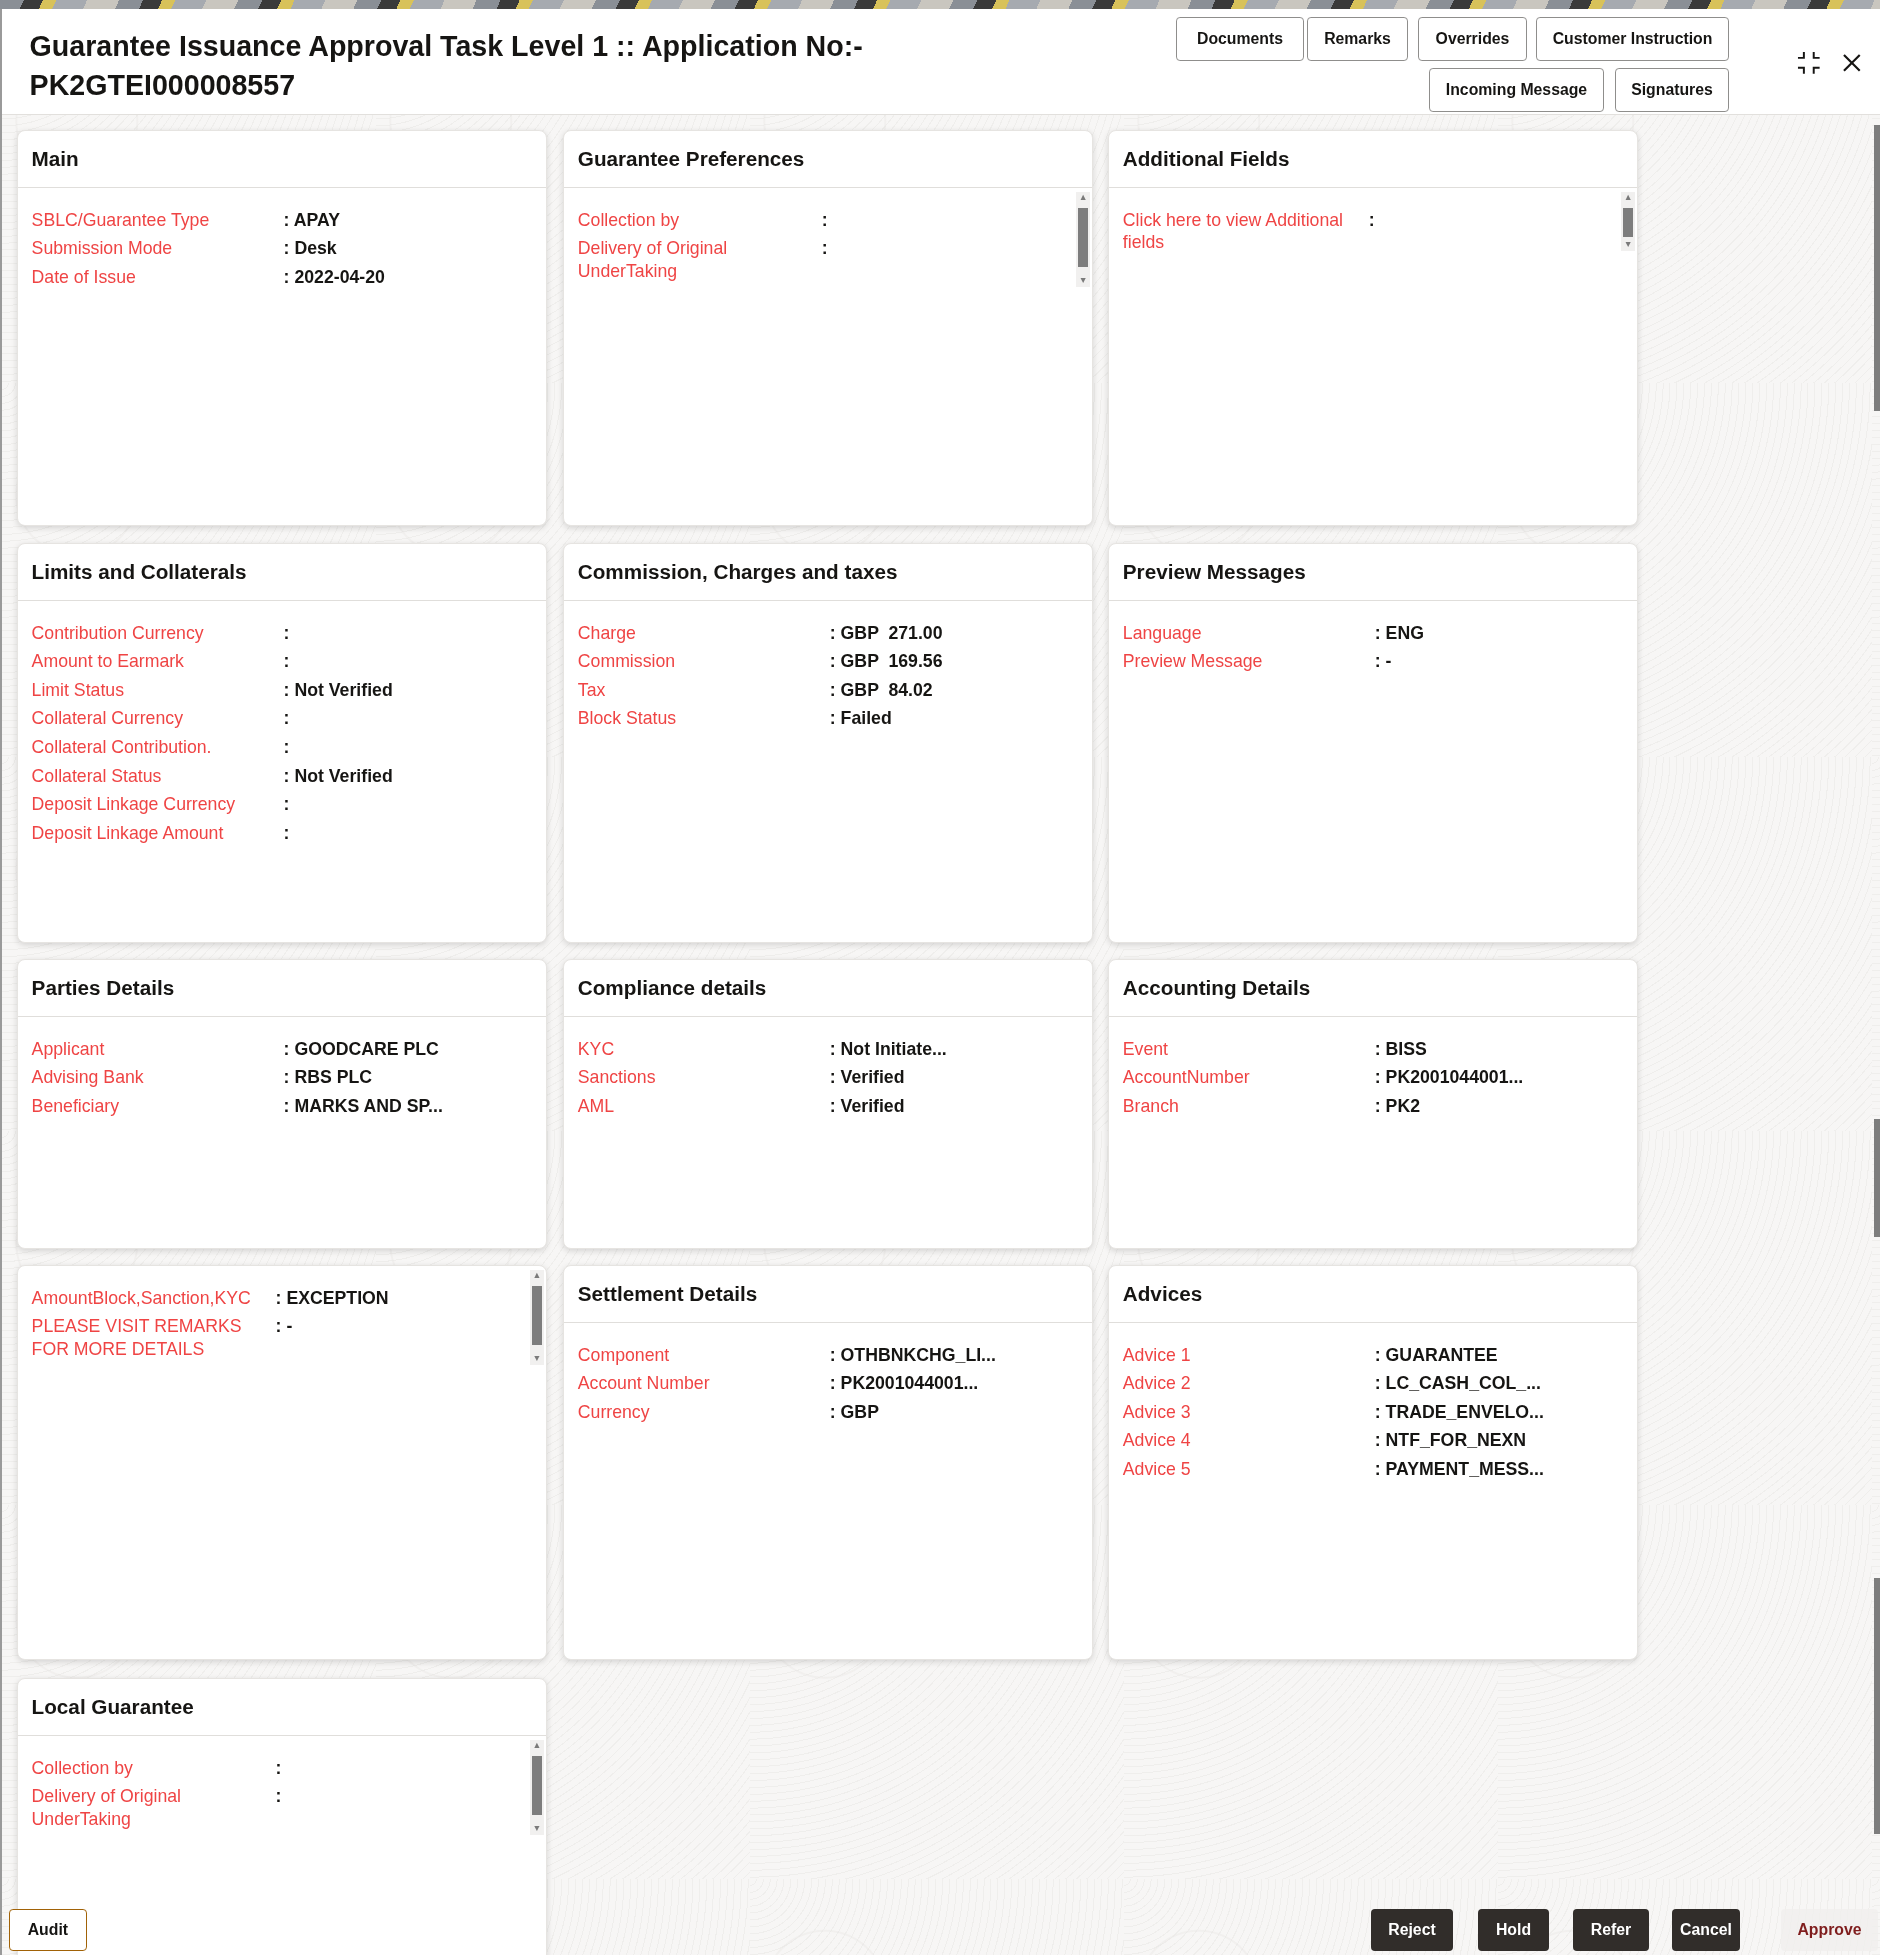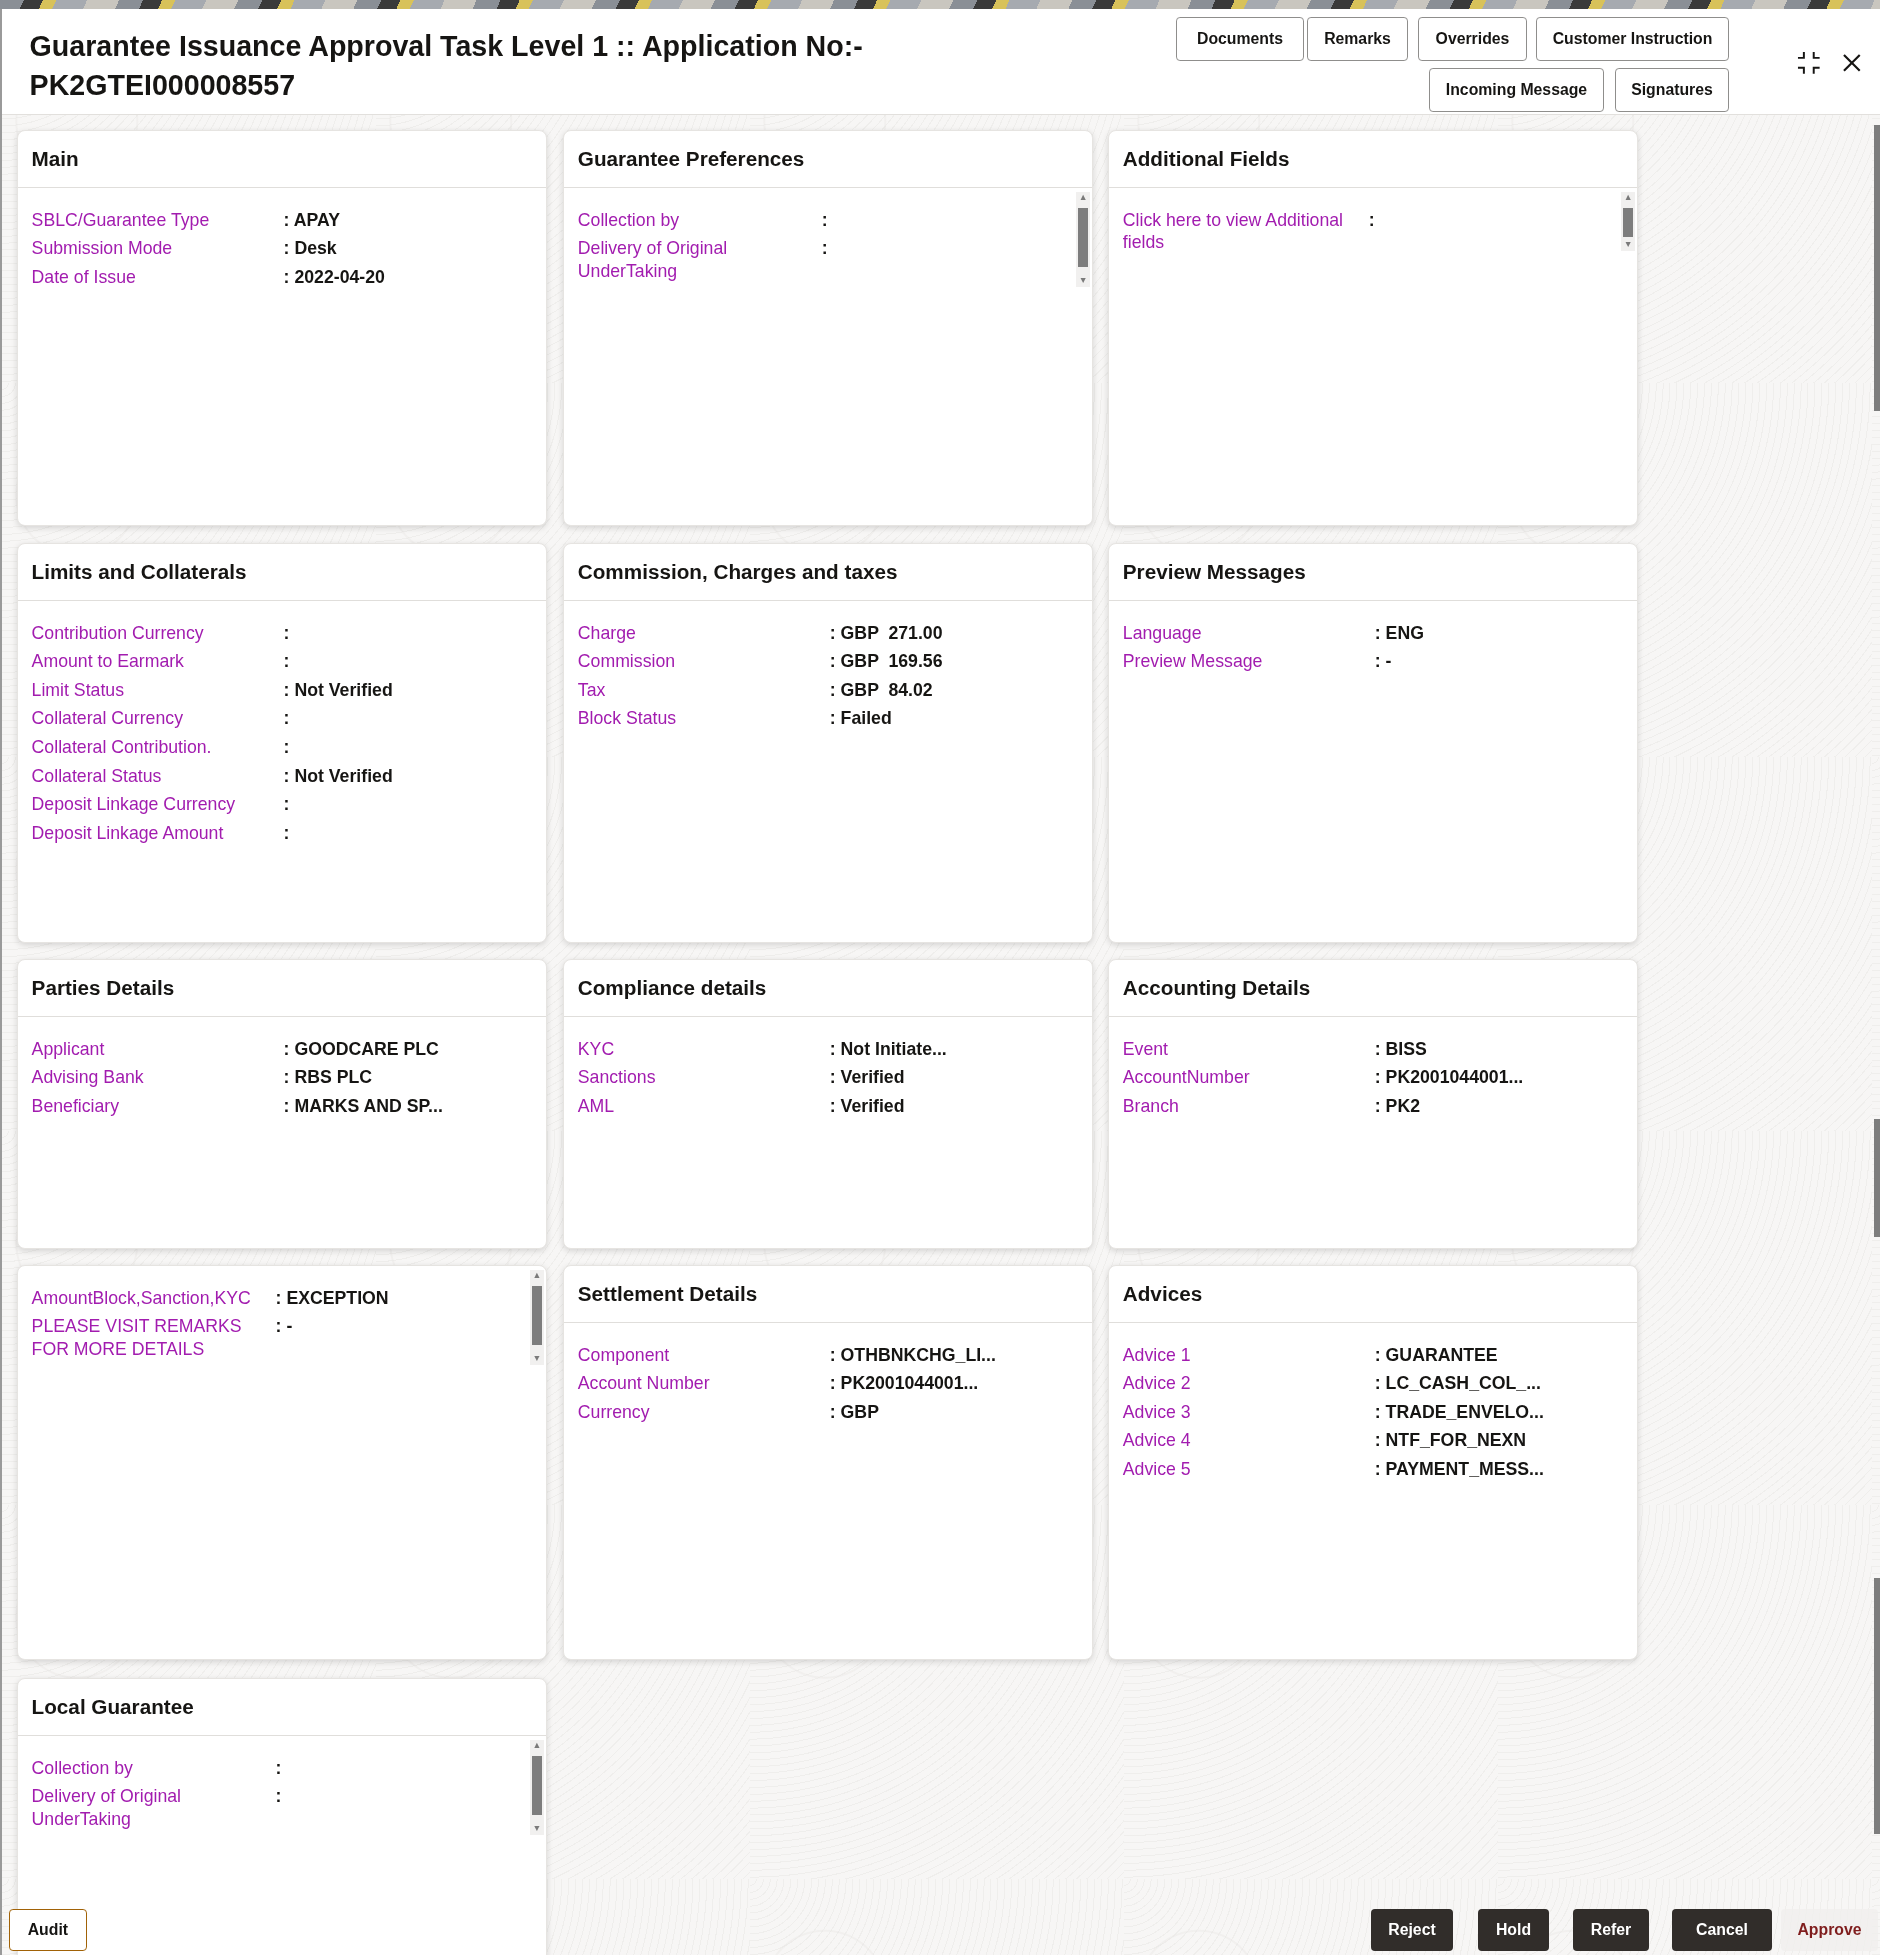--- a/index.html
+++ b/index.html
@@ -42,21 +42,21 @@
     position: absolute; background: #fff; border-radius: 7.9px;
     box-shadow: 0 2px 5.9px rgba(0,0,0,0.14);
     border: 1px solid #e6e4e1; overflow: hidden;
   }
   .card-head {
     height: 57px; border-bottom: 1px solid #e0dedb; padding-left: 13.8px;
     display: flex; align-items: center; font-size: 20.7px; font-weight: bold; color: #161513;
   }
   .card-body { position: relative; padding: 17.7px 13.8px 0 13.8px; }
   .row { display: flex; font-size: 17.7px; line-height: 28.6px; }
-  .lbl { width: 252px; color: #a21caf; }
+  .lbl { width: 252px; color: #ef4444; }
   .val { font-weight: bold; color: #161513; white-space: nowrap; }
   .row.wrap .lbl { line-height: 22.7px; padding-top: 3px; }
   .mini-scroll {
     position: absolute; right: 2px; top: 3.9px; width: 13.8px; height: 95px; background: #f1f0ef;
   }
   .mini-scroll .arr { position:absolute; left:0; width:13.8px; height:11.8px; font-size:8.9px; color:#7a7a7a; text-align:center; line-height:11.8px; }
   .mini-scroll .thumb { position:absolute; left:2px; top:15.8px; width:9.9px; height:59px; background:#7d7d7d; }
   .page-scroll { position:absolute; right:0; top:108px; width:7.9px; height:1842px; }
   .page-scroll .thumb { position:absolute; left:1px; width:5.9px; background:#7d7d7d; }
   .footer-btn {
@@ -364,15 +364,15 @@
     <div class="thumb" style="top:7.9px; height:286px;"></div>
     <div class="thumb" style="top:1002px; height:118px;"></div>
     <div class="thumb" style="top:1461px; height:256px;"></div>
   </div>
 </div>
 
 <div class="footer-btn outline" style="left:8.9px; width:78px;">Audit</div>
 <div class="footer-btn dark" style="left:1371px; width:82px;">Reject</div>
 <div class="footer-btn dark" style="left:1478px; width:71px;">Hold</div>
 <div class="footer-btn dark" style="left:1573px; width:76px;">Refer</div>
-<div class="footer-btn dark" style="left:1672px; width:100px;">Cancel</div>
+<div class="footer-btn dark" style="left:1672px; width:68px;">Cancel</div>
 <div class="footer-btn disabled" style="left:1781px; width:97px;">Approve</div>
 
 
 </body></html>

